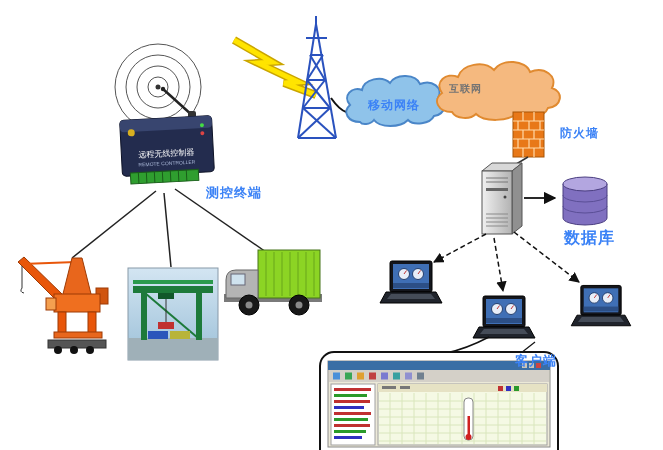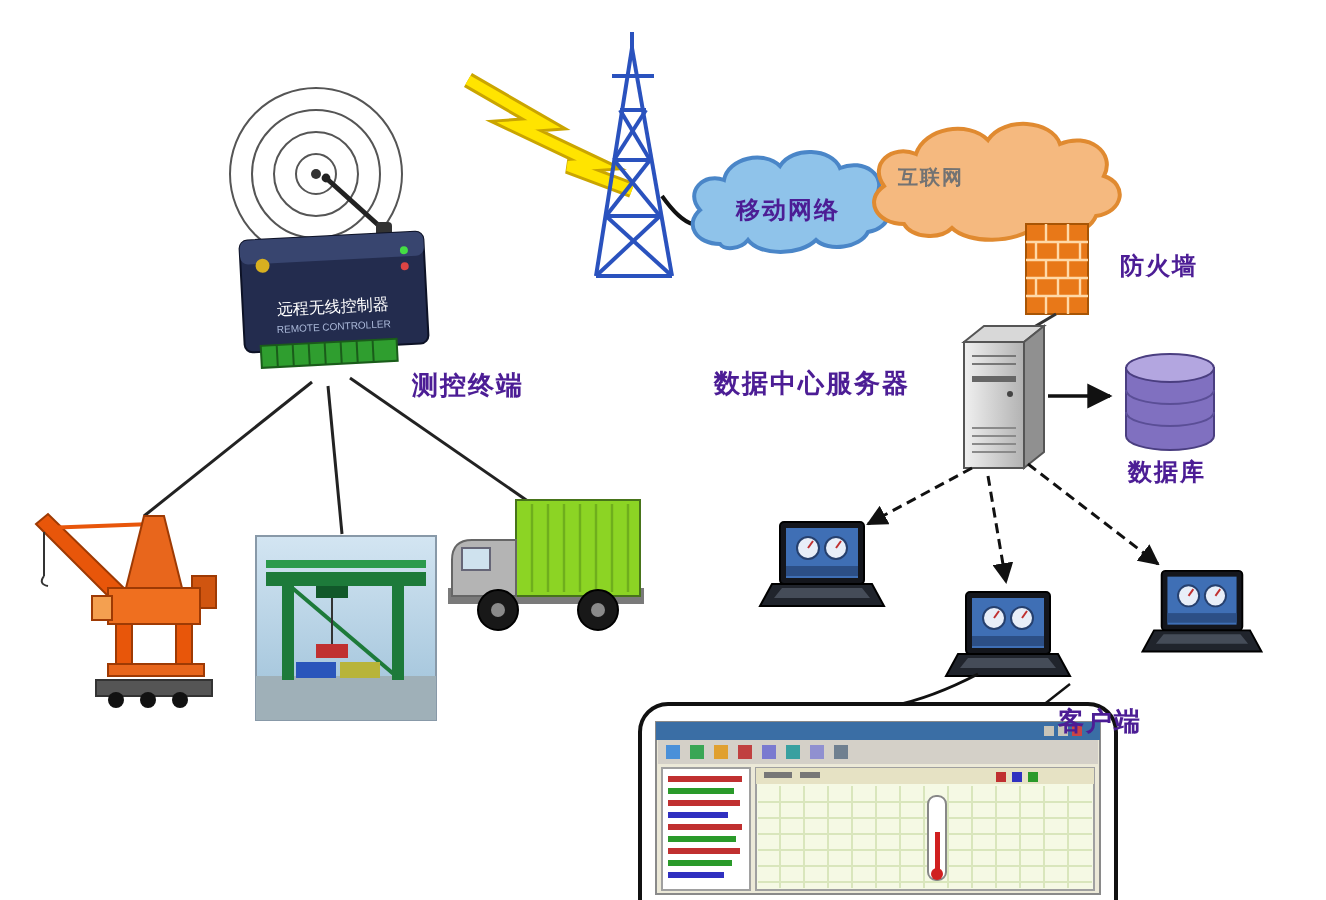--- a/index.html
+++ b/index.html
@@ -1,27 +1,27 @@
 <!DOCTYPE html>
 <html><head>
 <meta charset="utf-8">
 <style>
   *{box-sizing:border-box}
   html,body{margin:0;padding:0;background:#fff}
   .stage{position:relative;width:663px;height:450px;background:#fff;overflow:hidden;
          font-family:"Liberation Sans",sans-serif}
   .stage svg{position:absolute;left:0;top:0}
-  .lbl{position:absolute;font-weight:bold;font-size:13px;letter-spacing:1px;color:#4c1d95;white-space:nowrap}
+  .lbl{position:absolute;font-weight:bold;font-size:13px;letter-spacing:1px;color:#3b82f6;white-space:nowrap}
   #lbl-terminal{left:206px;top:184px}
   #lbl-mobile{left:368px;top:97px;font-size:12px}
   #lbl-internet{left:449px;top:82px;color:#737373;font-size:10px}
   #lbl-firewall{left:560px;top:125px;font-size:12px}
   #lbl-server{left:357px;top:183px}
-  #lbl-database{left:564px;top:228px;font-size:12px}
-  #lbl-client{left:529px;top:352px}
+  #lbl-database{left:564px;top:228px;font-size:16px}
+  #lbl-client{left:515px;top:352px}
 </style>
 </head>
 <body>
 
 <div class="stage">
 
 <svg width="663" height="450" viewBox="0 0 663 450" xmlns="http://www.w3.org/2000/svg" xmlns:xlink="http://www.w3.org/1999/xlink">
   <defs>
     <marker id="arr" viewBox="0 0 10 10" refX="9" refY="5" markerWidth="7" markerHeight="7" orient="auto">
       <path d="M0 0 L10 5 L0 10 z" fill="#111"></path>
@@ -235,17 +235,16 @@
     <circle cx="249" cy="305" r="3.5" fill="#8a8a8a"></circle>
     <circle cx="299" cy="305" r="10" fill="#181818" stroke="#000"></circle>
     <circle cx="299" cy="305" r="3.5" fill="#8a8a8a"></circle>
   </g>
 </svg>
 
 <div class="lbl" id="lbl-terminal">测控终端</div>
 <div class="lbl" id="lbl-mobile">移动网络</div>
 <div class="lbl" id="lbl-internet">互联网</div>
 <div class="lbl" id="lbl-firewall">防火墙</div>
-<div class="lbl" id="lbl-server">数据中心服务器</div>
 <div class="lbl" id="lbl-database">数据库</div>
 <div class="lbl" id="lbl-client">客户端</div>
 
 </div>
 
 </body></html>

